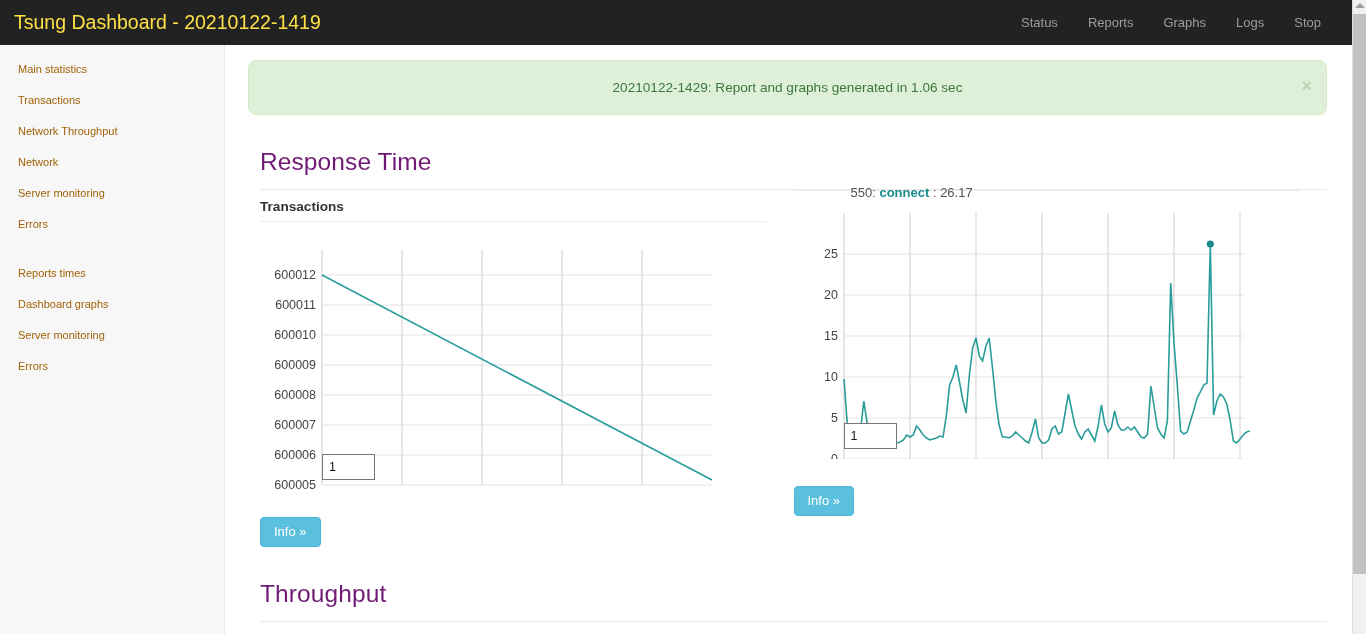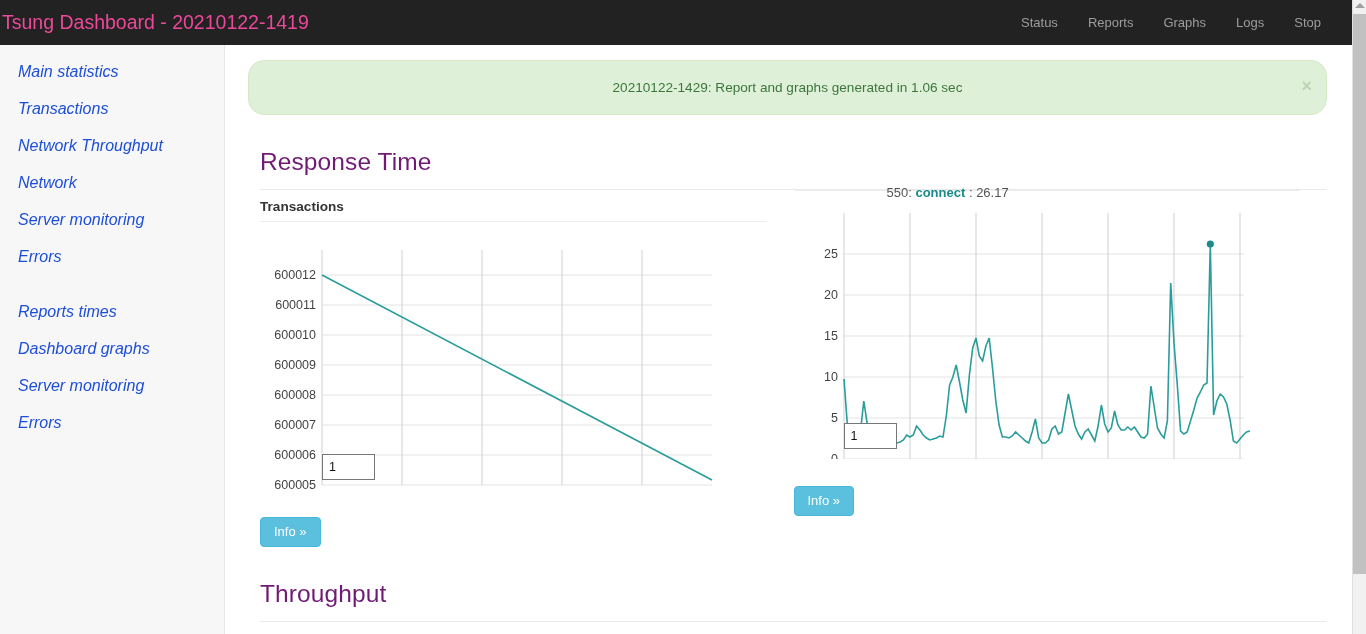--- a/index.html
+++ b/index.html
@@ -13,23 +13,23 @@
   #page { position: relative; width: 1366px; height: 634px; overflow: hidden; }
 
   
   .navbar {
     position: absolute; top: 0; left: 0;
     width: 1352px; height: 45px;
     background: #222222;
     display: flex; align-items: center;
   }
   .navbar-brand {
-    color: #ec4899;
+    color: #fde047;
     font-size: 19.5px;
-    padding-left: 2px;
+    padding-left: 14px;
     line-height: 1;
     white-space: nowrap;
   }
   .navbar-nav {
     margin-left: auto;
     display: flex; align-items: center;
     padding-right: 16px;
   }
   .nav-link {
     color: #9d9d9d;
@@ -44,43 +44,42 @@
   
   .sidebar {
     position: absolute; top: 45px; left: 0;
     width: 225px; height: 589px;
     background: #f7f7f7;
     border-right: 1px solid #e7e7e7;
     padding-top: 8px;
   }
   .side-link {
     display: block;
-    color: #1d4ed8;
-    font-size: 16px;
+    color: #a16207;
+    font-size: 11px;
     padding: 9.5px 0 9.5px 18px;
     text-decoration: none;
     cursor: pointer;
     white-space: nowrap;
-    font-style: italic;
   }
   .side-gap { height: 18px; }
 
   
   .content {
     position: absolute; top: 45px; left: 225px;
     width: 1127px; height: 589px;
     background: #ffffff;
     overflow: hidden;
   }
 
   .alert {
     margin: 15px 25px 0 23px;
     background: #dff0d8;
     border: 1px solid #d6e9c6;
-    border-radius: 16px;
+    border-radius: 8px;
     color: #3c763d;
     font-size: 13.6px;
     padding: 19px 16px;
     text-align: center;
     position: relative;
   }
   .alert-close {
     position: absolute;
     right: 14px; top: 16px;
     color: #8fb08f;
@@ -142,21 +141,20 @@
     cursor: pointer;
     margin-top: 9px;
     user-select: none;
   }
 
   .tooltip-label {
     position: absolute;
     font-size: 13px;
     white-space: nowrap;
     color: #555555;
-    margin-left: 36px;
   }
   .tooltip-label b { color: #1a8a8a; }
 
   
   .scrollbar {
     position: absolute; top: 0; right: 0;
     width: 14px; height: 634px;
     background: #f1f1f1;
     border-left: 1px solid #e0e0e0;
   }

